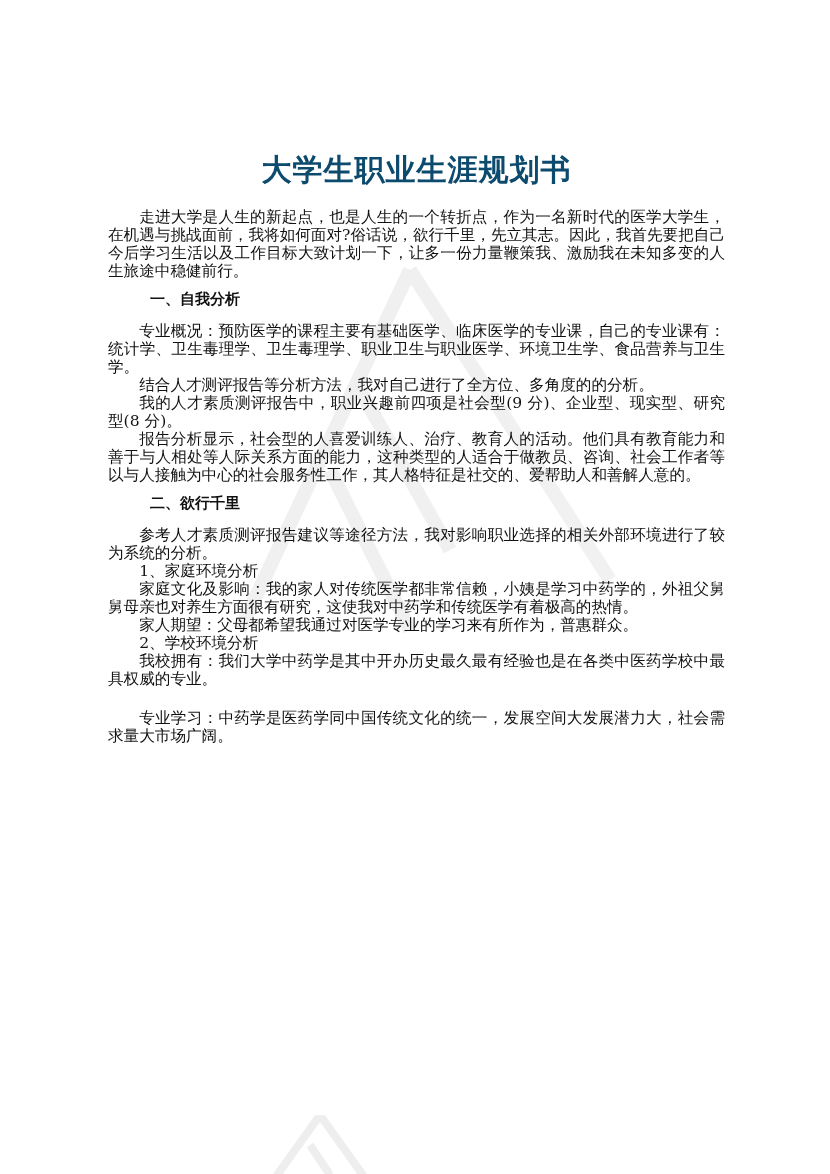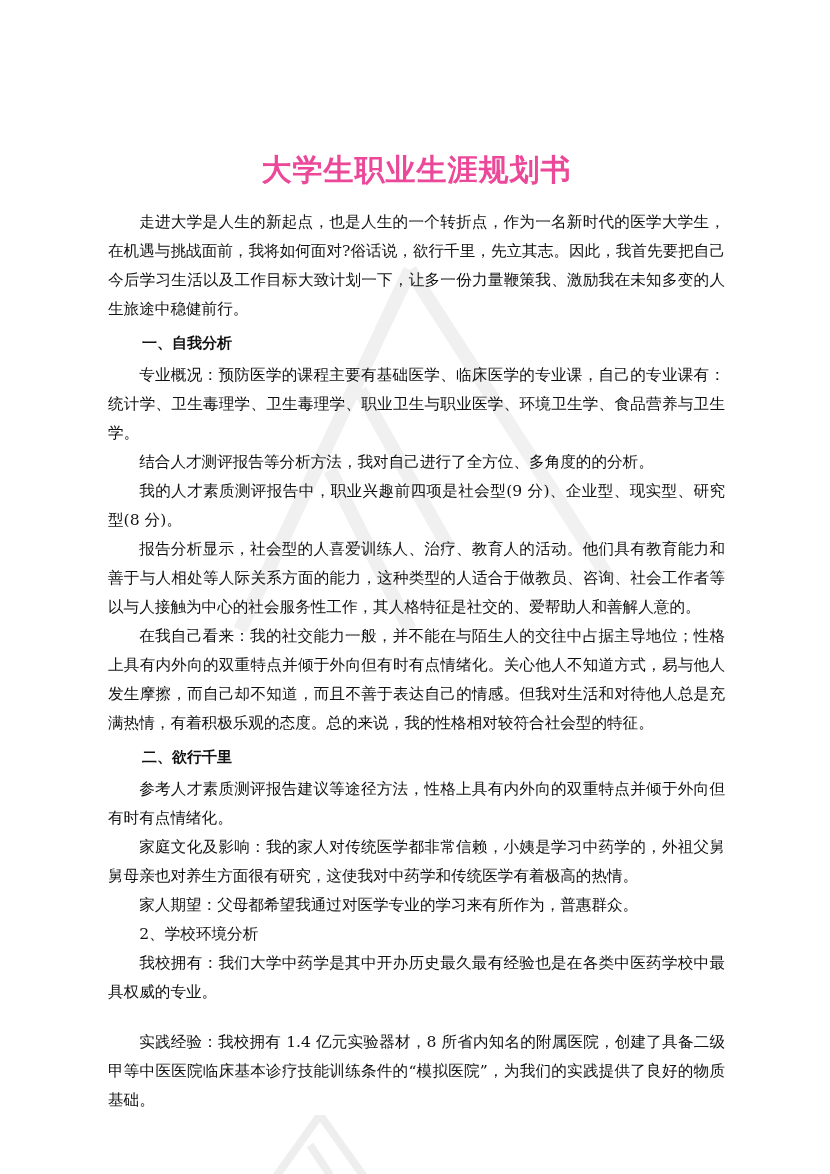--- a/index.html
+++ b/index.html
@@ -1,21 +1,21 @@
 <!DOCTYPE html>
 <html><head>
 <meta charset="utf-8">
 <style>
   html, body { margin: 0; padding: 0; background: #ffffff; }
   body { width: 830px; height: 1174px; position: relative; overflow: hidden; font-family: "DejaVu Serif", "Liberation Serif", serif; color: #111; }
   .page { position: absolute; left: 108px; top: 0; width: 617px; }
-  .title { position: absolute; left: 0; width: 617px; top: 150px; text-align: center; font-family: "DejaVu Sans", "Liberation Sans", sans-serif; font-size: 30px; font-weight: bold; letter-spacing: 1px; color: #ec4899; margin: 0; }
-  .body { position: absolute; left: 0; top: 208px; width: 617px; font-size: 15.6px; line-height: 29px; text-align: justify; }
+  .title { position: absolute; left: 0; width: 617px; top: 150px; text-align: center; font-family: "DejaVu Sans", "Liberation Sans", sans-serif; font-size: 30px; font-weight: bold; letter-spacing: 1px; color: #0c4a6e; margin: 0; }
+  .body { position: absolute; left: 0; top: 208px; width: 617px; font-size: 15.6px; line-height: 18px; text-align: justify; }
   .p { margin: 0; text-indent: 2em; }
-  .h { margin: 4px; text-indent: 2em; font-family: Liberation Sans, sans-serif; font-weight: bold; font-size: 15px; }
+  .h { margin: 12px; text-indent: 2em; font-family: Liberation Mono, monospace; font-weight: bold; font-size: 15px; }
   .blank { height: 21.1px; }
   .wm { position: absolute; pointer-events: none; }
 </style>
 </head>
 <body>
 
 <svg class="wm" style="left:210px;top:250px;" width="420" height="420" viewBox="0 0 420 420">
   <g fill="none" stroke="#efefef" stroke-width="14" opacity="0.9">
     <path d="M200 20 L400 330"></path>
     <path d="M200 20 L30 380"></path>
@@ -32,23 +32,23 @@
 
 <div class="page">
   <h1 class="title">大学生职业生涯规划书</h1>
   <div class="body" id="doc-body">
       <p class="p">走进大学是人生的新起点，也是人生的一个转折点，作为一名新时代的医学大学生，在机遇与挑战面前，我将如何面对?俗话说，欲行千里，先立其志。因此，我首先要把自己今后学习生活以及工作目标大致计划一下，让多一份力量鞭策我、激励我在未知多变的人生旅途中稳健前行。</p>
       <p class="h">一、自我分析</p>
       <p class="p">专业概况：预防医学的课程主要有基础医学、临床医学的专业课，自己的专业课有：统计学、卫生毒理学、卫生毒理学、职业卫生与职业医学、环境卫生学、食品营养与卫生学。</p>
       <p class="p">结合人才测评报告等分析方法，我对自己进行了全方位、多角度的的分析。</p>
       <p class="p">我的人才素质测评报告中，职业兴趣前四项是社会型(9 分)、企业型、现实型、研究型(8 分)。</p>
       <p class="p">报告分析显示，社会型的人喜爱训练人、治疗、教育人的活动。他们具有教育能力和善于与人相处等人际关系方面的能力，这种类型的人适合于做教员、咨询、社会工作者等以与人接触为中心的社会服务性工作，其人格特征是社交的、爱帮助人和善解人意的。</p>
-      <p class="p">在我自己看来：我的社交能力一般，并不能在与陌生人的交往中占据主导地位；性格上具有内外向的双重特点并倾于外向但有时有点情绪化。关心他人不知道方式，易与他人发生摩擦，而自己却不知道，而且不善于表达自己的情感。但我对生活和对待他人总是充满热情，有着积极乐观的态度。总的来说，我的性格相对较符合社会型的特征。</p>
       <p class="h">二、欲行千里</p>
-      <p class="p">参考人才素质测评报告建议等途径方法，性格上具有内外向的双重特点并倾于外向但有时有点情绪化。</p>
+      <p class="p">参考人才素质测评报告建议等途径方法，我对影响职业选择的相关外部环境进行了较为系统的分析。</p>
+      <p class="p">1、家庭环境分析</p>
       <p class="p">家庭文化及影响：我的家人对传统医学都非常信赖，小姨是学习中药学的，外祖父舅舅母亲也对养生方面很有研究，这使我对中药学和传统医学有着极高的热情。</p>
       <p class="p">家人期望：父母都希望我通过对医学专业的学习来有所作为，普惠群众。</p>
       <p class="p">2、学校环境分析</p>
       <p class="p">我校拥有：我们大学中药学是其中开办历史最久最有经验也是在各类中医药学校中最具权威的专业。</p>
       <p class="p blank"></p>
-      <p class="p">实践经验：我校拥有 1.4 亿元实验器材，8 所省内知名的附属医院，创建了具备二级甲等中医医院临床基本诊疗技能训练条件的“模拟医院”，为我们的实践提供了良好的物质基础。</p>
+      <p class="p">专业学习：中药学是医药学同中国传统文化的统一，发展空间大发展潜力大，社会需求量大市场广阔。</p>
     </div>
 </div>
 
 </body></html>

